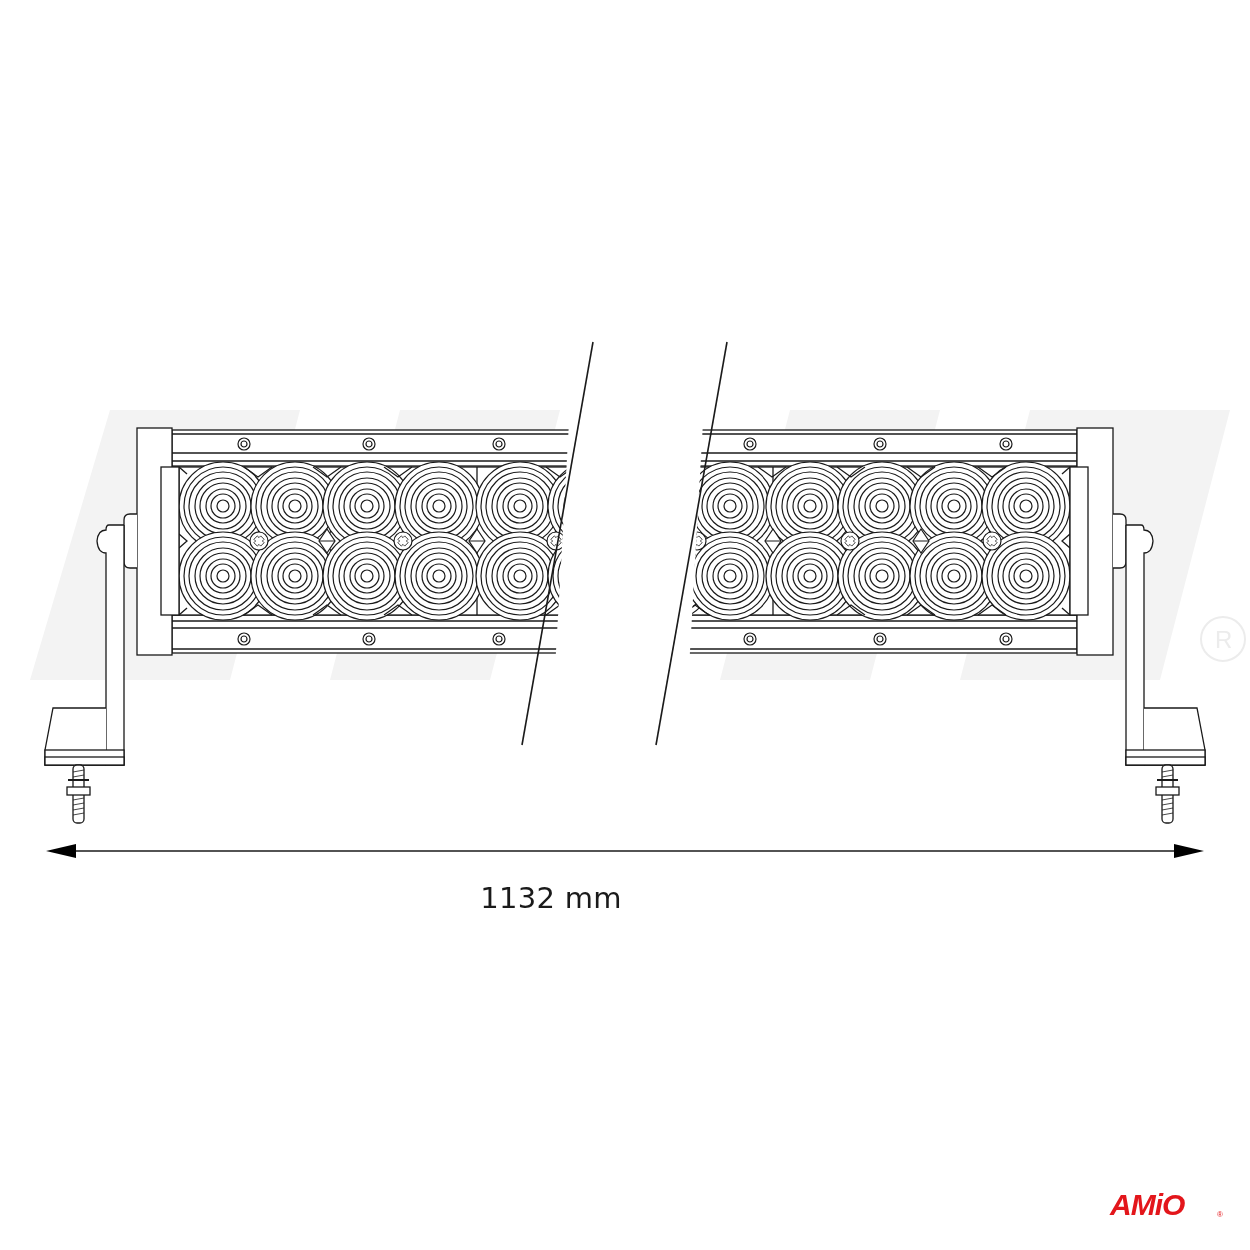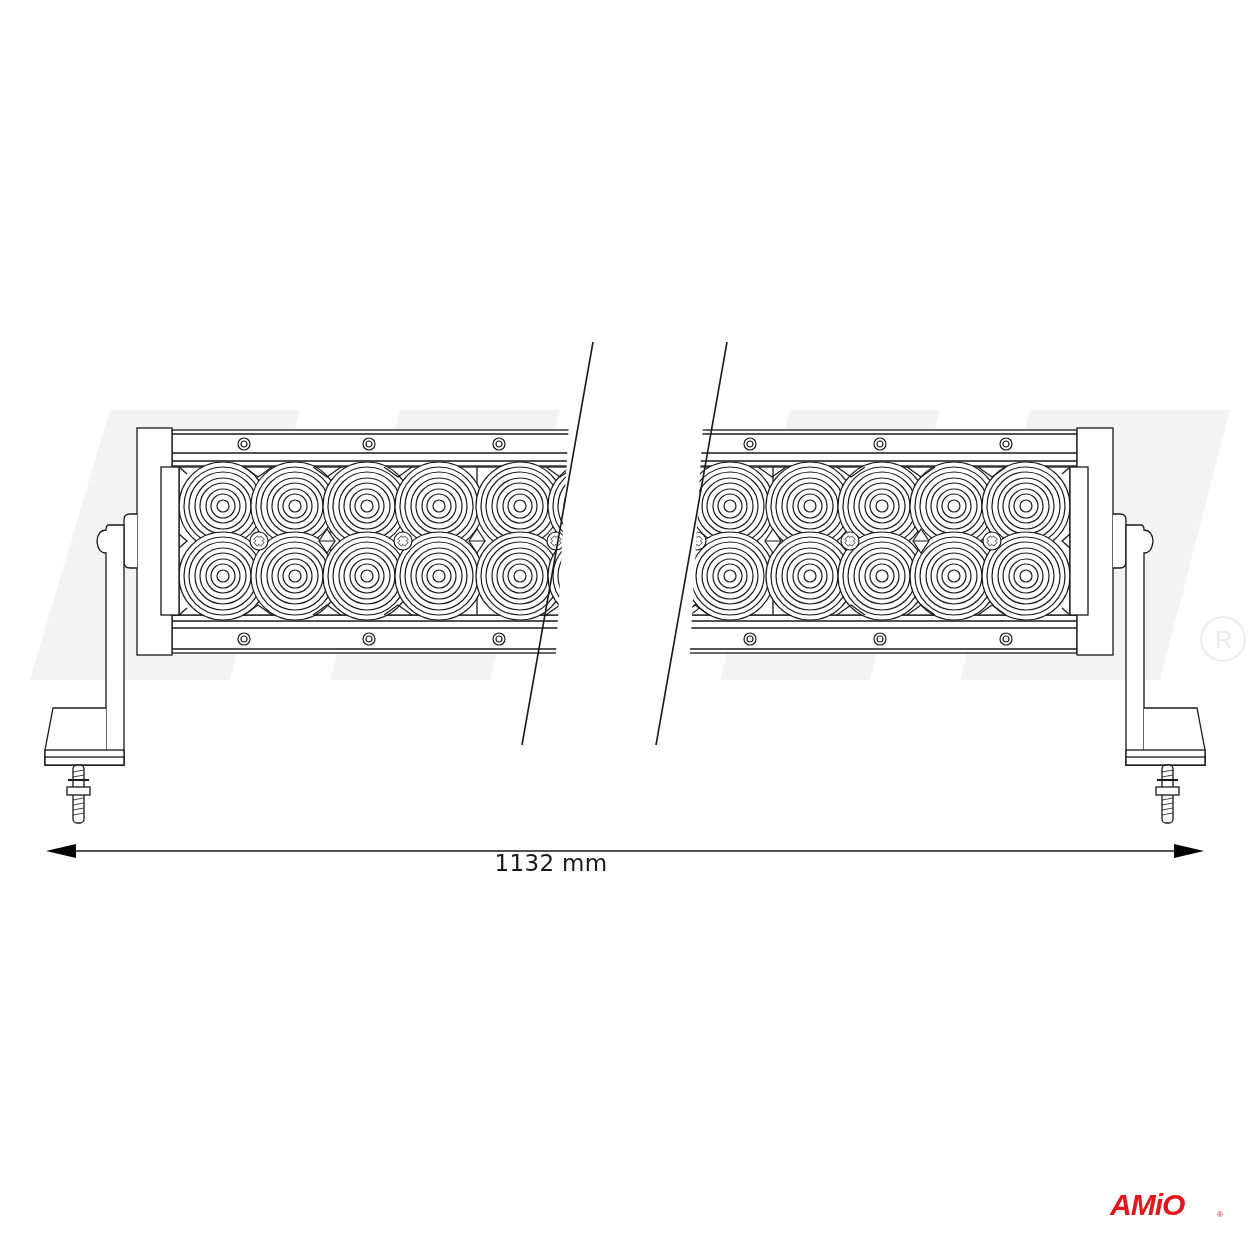--- a/index.html
+++ b/index.html
@@ -1,20 +1,20 @@
 <!DOCTYPE html>
 <html><head>
   <meta charset="utf-8">
   <style>
     html, body { margin: 0; padding: 0; background: #ffffff; }
     body { width: 1250px; height: 1250px; position: relative; overflow: hidden;
            font-family: "DejaVu Sans", "Liberation Sans", sans-serif; }
     #drawing { position: absolute; left: 0; top: 0; width: 1250px; height: 1250px; }
-    .dim-label { position: absolute; left: 0; width: 1102px; top: 850px;
-                 text-align: center; font-size: 23px; color: #1a1a1a; letter-spacing: 0.3px; }
+    .dim-label { position: absolute; left: 0; width: 1102px; top: 881px;
+                 text-align: center; font-size: 29px; color: #1a1a1a; letter-spacing: 0.3px; }
     .logo { position: absolute; left: 1108px; top: 1187px; width: 118px; height: 36px; }
   </style>
 </head>
 <body>
 
 <svg id="drawing" viewBox="0 0 1250 1250" xmlns="http://www.w3.org/2000/svg">
   <defs>
     <g id="led">
       <circle r="44" fill="#fff" stroke="#1a1a1a" stroke-width="1.2"></circle>
       <circle r="39" fill="none" stroke="#1a1a1a" stroke-width="1.2"></circle>

